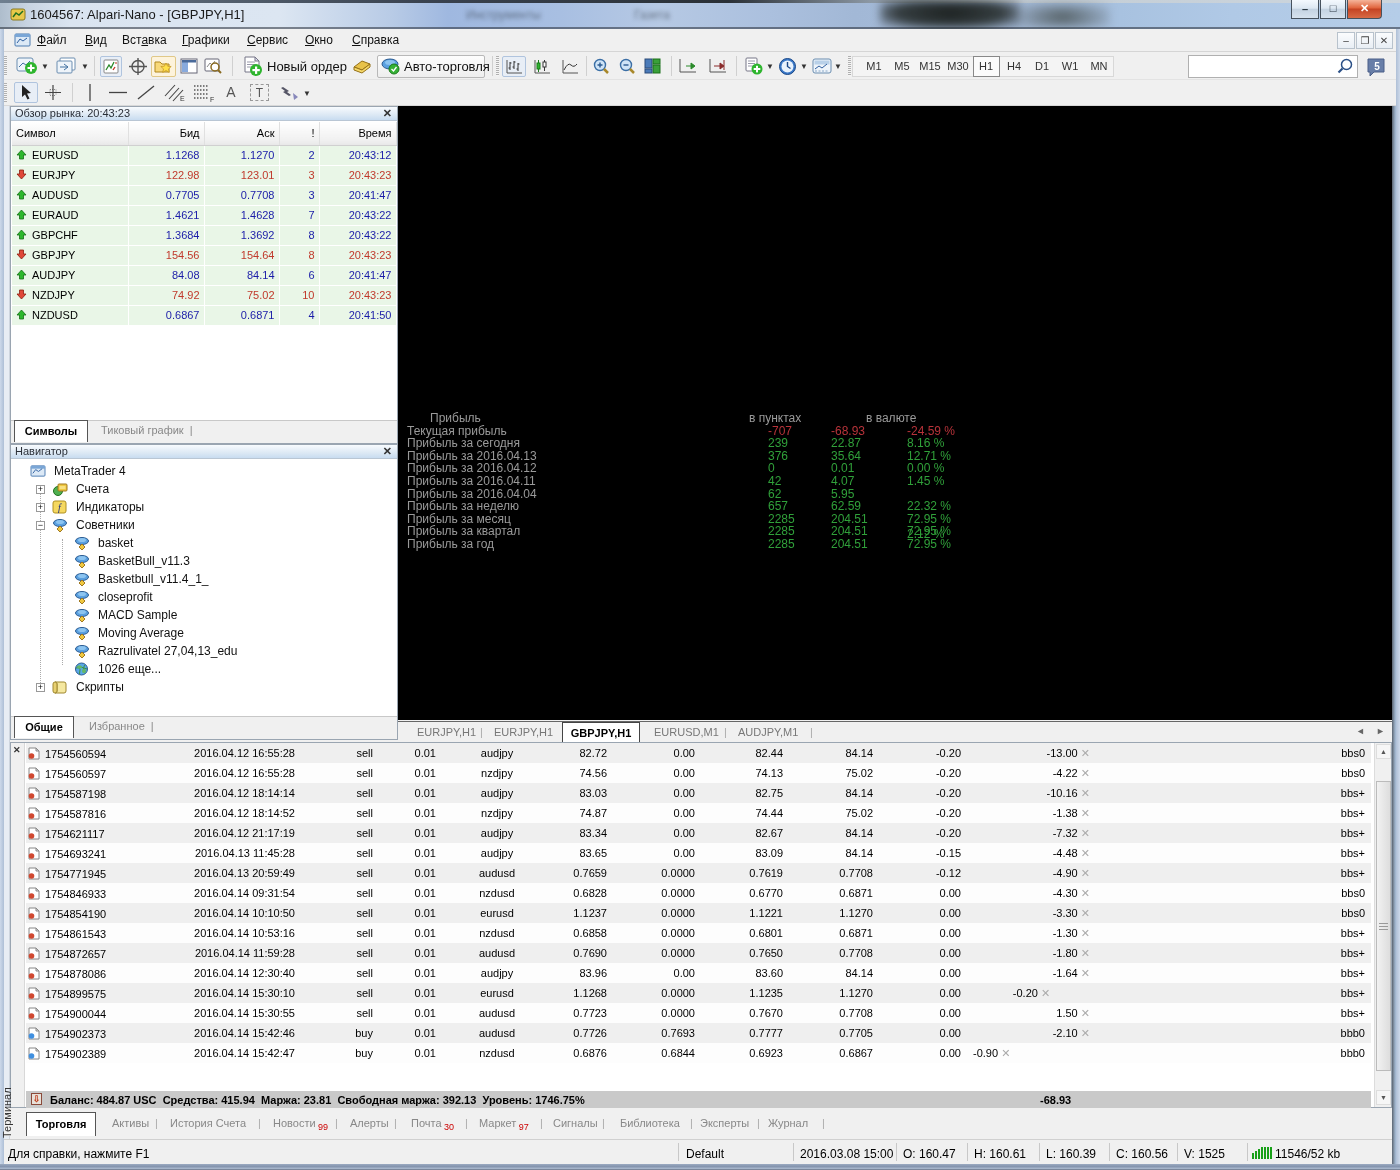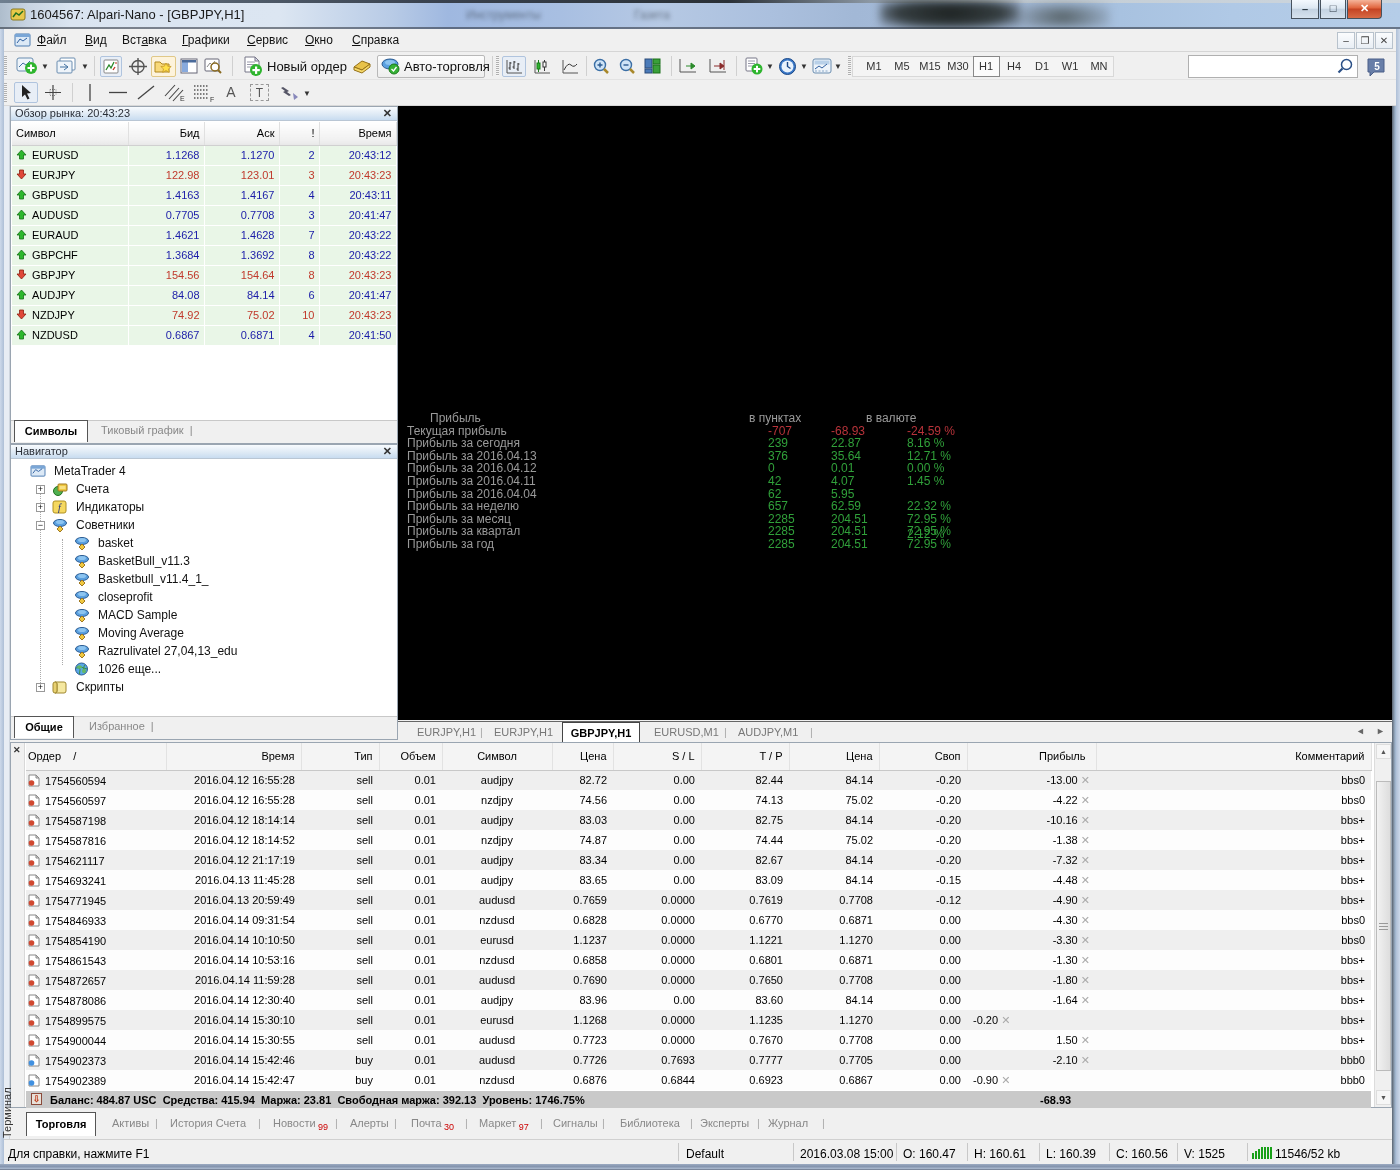--- a/index.html
+++ b/index.html
@@ -376,29 +376,20 @@
           <td class="num up">20:43:12</td>
         </tr>
         <tr>
           <td><svg class="arrow-dn" viewBox="0 0 11 11">
               <path d="M5.5 10 L10 5 L7.5 5 L7.5 1 L3.5 1 L3.5 5 L1 5 Z" fill="#e04838" stroke="#8a1f10" stroke-width="0.8"></path>
             </svg>EURJPY</td>
           <td class="num dn">122.98</td>
           <td class="num dn">123.01</td>
           <td class="num dn">3</td>
           <td class="num dn">20:43:23</td>
-        </tr>
-        <tr>
-          <td><svg class="arrow-up" viewBox="0 0 11 11">
-              <path d="M5.5 1 L10 6 L7.5 6 L7.5 10 L3.5 10 L3.5 6 L1 6 Z" fill="#2db82d" stroke="#157015" stroke-width="0.8"></path>
-            </svg>GBPUSD</td>
-          <td class="num up">1.4163</td>
-          <td class="num up">1.4167</td>
-          <td class="num up">4</td>
-          <td class="num up">20:43:11</td>
         </tr>
         <tr>
           <td><svg class="arrow-up" viewBox="0 0 11 11">
               <path d="M5.5 1 L10 6 L7.5 6 L7.5 10 L3.5 10 L3.5 6 L1 6 Z" fill="#2db82d" stroke="#157015" stroke-width="0.8"></path>
             </svg>AUDUSD</td>
           <td class="num up">0.7705</td>
           <td class="num up">0.7708</td>
           <td class="num up">3</td>
           <td class="num up">20:41:47</td>
         </tr>
@@ -611,34 +602,20 @@
         <col style="width:110px">
         <col style="width:61px">
         <col style="width:88px">
         <col style="width:88px">
         <col style="width:90px">
         <col style="width:88px">
         <col style="width:129px">
         <col style="width:275px">
       </colgroup>
       <tbody>
-        <tr>
-          <th style="text-align:left">Ордер&nbsp;&nbsp;&nbsp;&nbsp;/</th>
-          <th style="text-align:right">Время</th>
-          <th style="text-align:right">Тип</th>
-          <th style="text-align:right">Объем</th>
-          <th style="text-align:center">Символ</th>
-          <th style="text-align:right">Цена</th>
-          <th style="text-align:right">S / L</th>
-          <th style="text-align:right">T / P</th>
-          <th style="text-align:right">Цена</th>
-          <th style="text-align:right">Своп</th>
-          <th style="text-align:right;padding-right:10px;">Прибыль</th>
-          <th style="text-align:right">Комментарий</th>
-        </tr>
         <tr class="odd">
           <td><svg width="12" height="13" viewBox="0 0 12 13" style="vertical-align:-2px;margin-right:5px;">
               <path d="M1 1 h7 l3 3 v8 h-10 z" fill="#fff" stroke="#888"></path>
               <path d="M8 1 l3 3 h-3 z" fill="#ddd" stroke="#888"></path>
               <circle cx="3.5" cy="9" r="2.8" fill="#d04830"></circle>
             </svg>1754560594</td>
           <td style="text-align:right">2016.04.12 16:55:28</td>
           <td style="text-align:right">sell</td>
           <td style="text-align:right">0.01</td>
           <td style="text-align:center">audjpy</td>
@@ -856,21 +833,21 @@
             </svg>1754899575</td>
           <td style="text-align:right">2016.04.14 15:30:10</td>
           <td style="text-align:right">sell</td>
           <td style="text-align:right">0.01</td>
           <td style="text-align:center">eurusd</td>
           <td style="text-align:right">1.1268</td>
           <td style="text-align:right">0.0000</td>
           <td style="text-align:right">1.1235</td>
           <td style="text-align:right">1.1270</td>
           <td style="text-align:right">0.00</td>
-          <td style="text-align:left">-0.20 <span style="color:#aaa">✕</span></td>
+          <td style="text-align:center">-0.20 <span style="color:#aaa">✕</span></td>
           <td style="text-align:right">bbs+</td>
         </tr>
         <tr class="even">
           <td><svg width="12" height="13" viewBox="0 0 12 13" style="vertical-align:-2px;margin-right:5px;">
               <path d="M1 1 h7 l3 3 v8 h-10 z" fill="#fff" stroke="#888"></path>
               <path d="M8 1 l3 3 h-3 z" fill="#ddd" stroke="#888"></path>
               <circle cx="3.5" cy="9" r="2.8" fill="#d04830"></circle>
             </svg>1754900044</td>
           <td style="text-align:right">2016.04.14 15:30:55</td>
           <td style="text-align:right">sell</td>

